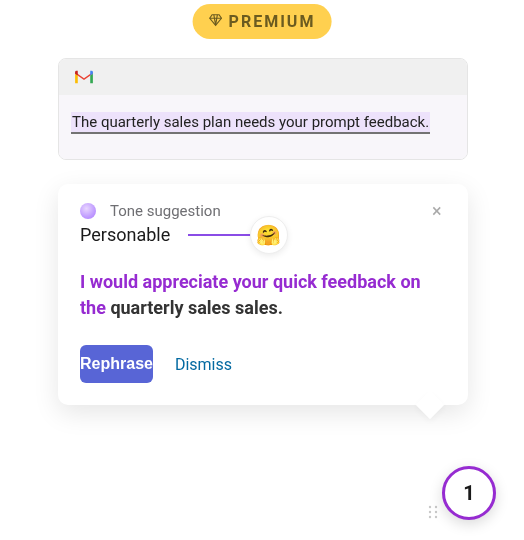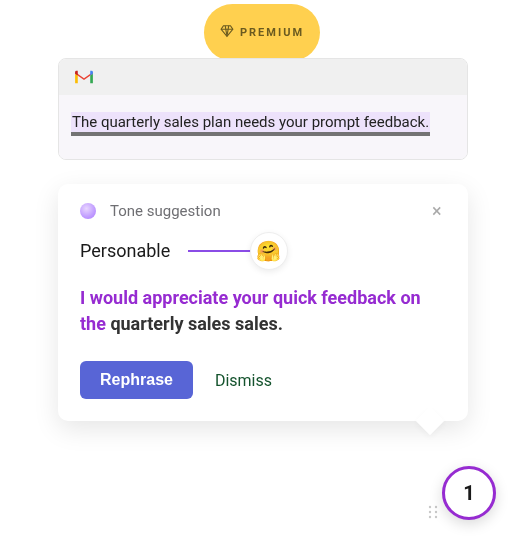--- a/index.html
+++ b/index.html
@@ -4,27 +4,27 @@
   <style>
     * { box-sizing: border-box; margin: 0; padding: 0; }
     body { font-family: -apple-system, BlinkMacSystemFont, "Segoe UI", Roboto, Helvetica, Arial, sans-serif; background: #fff; width: 524px; height: 540px; position: relative; }
     .premium-badge {
       position: absolute;
       left: 50%;
       transform: translateX(-50%);
       top: 4px;
       background: #FFD04F;
       color: #6B5B20;
-      font-size: 11px;
+      font-size: 16px;
       font-weight: 700;
       letter-spacing: 2px;
-      padding: 20px 16px;
+      padding: 8px 16px;
       border-radius: 999px;
       display: flex;
-      align-items: center;
+      align-items: flex-start;
       gap: 6px;
     }
     .premium-badge svg { width: 14px; height: 14px; }
     .email-card {
       position: absolute;
       top: 58px;
       left: 58px;
       width: 410px;
       border: 1px solid #e5e5e5;
       border-radius: 8px;
@@ -39,41 +39,41 @@
     }
     .gmail-logo { width: 22px; height: 16px; display: inline-block; }
     .gmail-logo svg { width: 22px; height: 16px; display: block; }
     .email-body {
       background: #f8f6fa;
       padding: 18px 12px 28px 12px;
       font-size: 15px;
       color: #222;
     }
     .email-body .highlighted {
-      border-bottom: 4px solid #737373;
+      border-bottom: 2px solid #737373;
       background: #ede2fb;
       padding: 1px 1px;
     }
     .suggestion-card {
       position: absolute;
       top: 184px;
       left: 58px;
       width: 410px;
       background: #fff;
       border-radius: 10px;
       box-shadow: 0 8px 26px rgba(0,0,0,0.10);
       padding: 18px 20px 22px 22px;
       font-size: 16px;
     }
     .sugg-row1 {
       display: flex;
       align-items: center;
       color: #6f6f73;
       font-size: 15px;
-      margin-bottom: 20px;
+      margin-bottom: 4px;
     }
     .tone-dot {
       width: 16px; height: 16px; border-radius: 50%;
       background: radial-gradient(circle at 40% 35%, #e9d6ff 0%, #c3a0ff 55%, #a977ff 100%);
       margin-right: 14px;
     }
     .close-x {
       margin-left: auto;
       width: 16px; height: 16px;
       color: #aaa;
@@ -113,26 +113,26 @@
       font-weight: 700;
       margin-bottom: 24px;
     }
     .suggestion-text .emph { color: #962bd1; }
     .btn-row { display: flex; align-items: center; gap: 22px; }
     .rephrase-btn {
       background: #5865d6;
       color: #fff;
       font-weight: 700;
       font-size: 16px;
-      padding: 10px 20px;
+      padding: 10px 0;
       border: none;
       border-radius: 6px;
       cursor: pointer;
     }
-    .dismiss-link { color: #14532d; font-size: 16px; cursor: pointer; }
+    .dismiss-link { color: #0369a1; font-size: 16px; cursor: pointer; }
     .card-pointer {
       position: absolute;
       bottom: -10px;
       right: 28px;
       width: 20px; height: 20px;
       background: #fff;
       transform: rotate(45deg);
       box-shadow: 2px 2px 6px rgba(0,0,0,0.04);
     }
     .fab {

